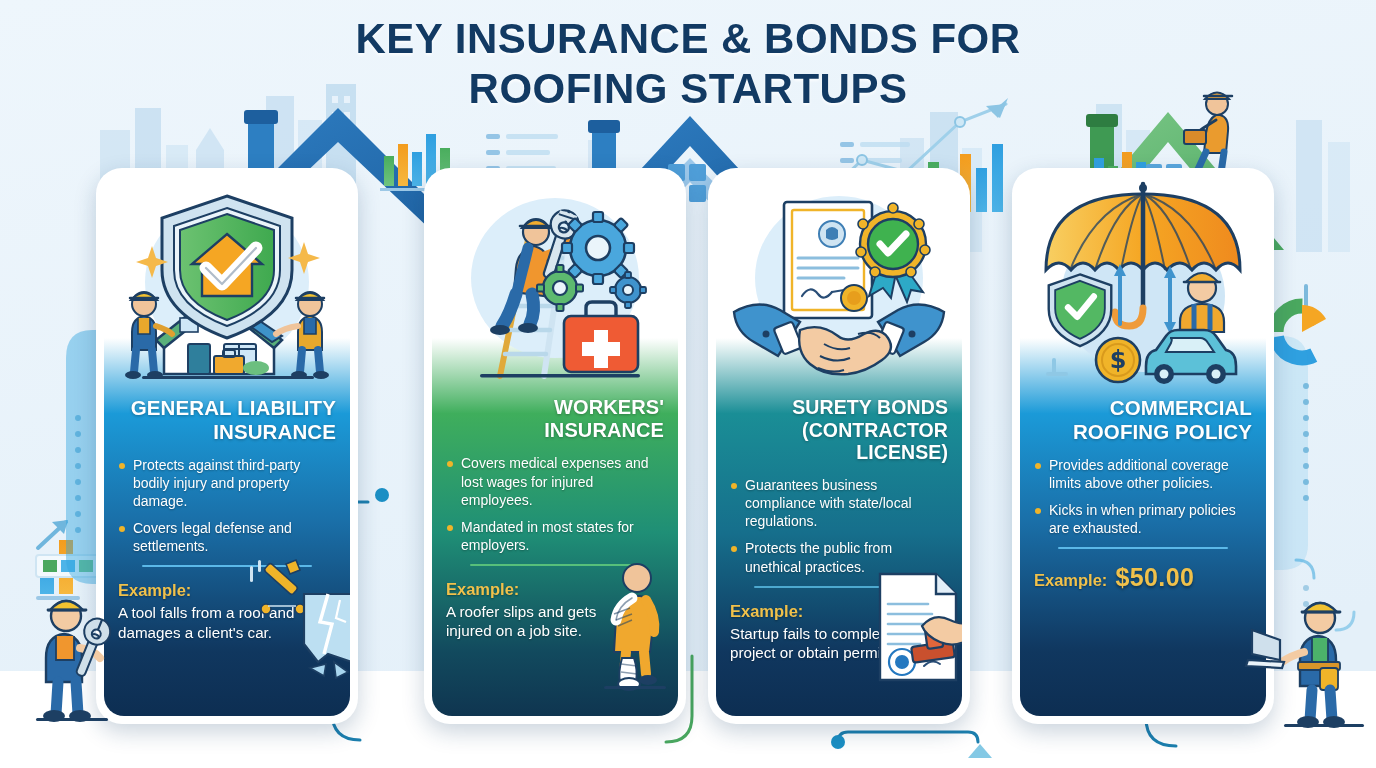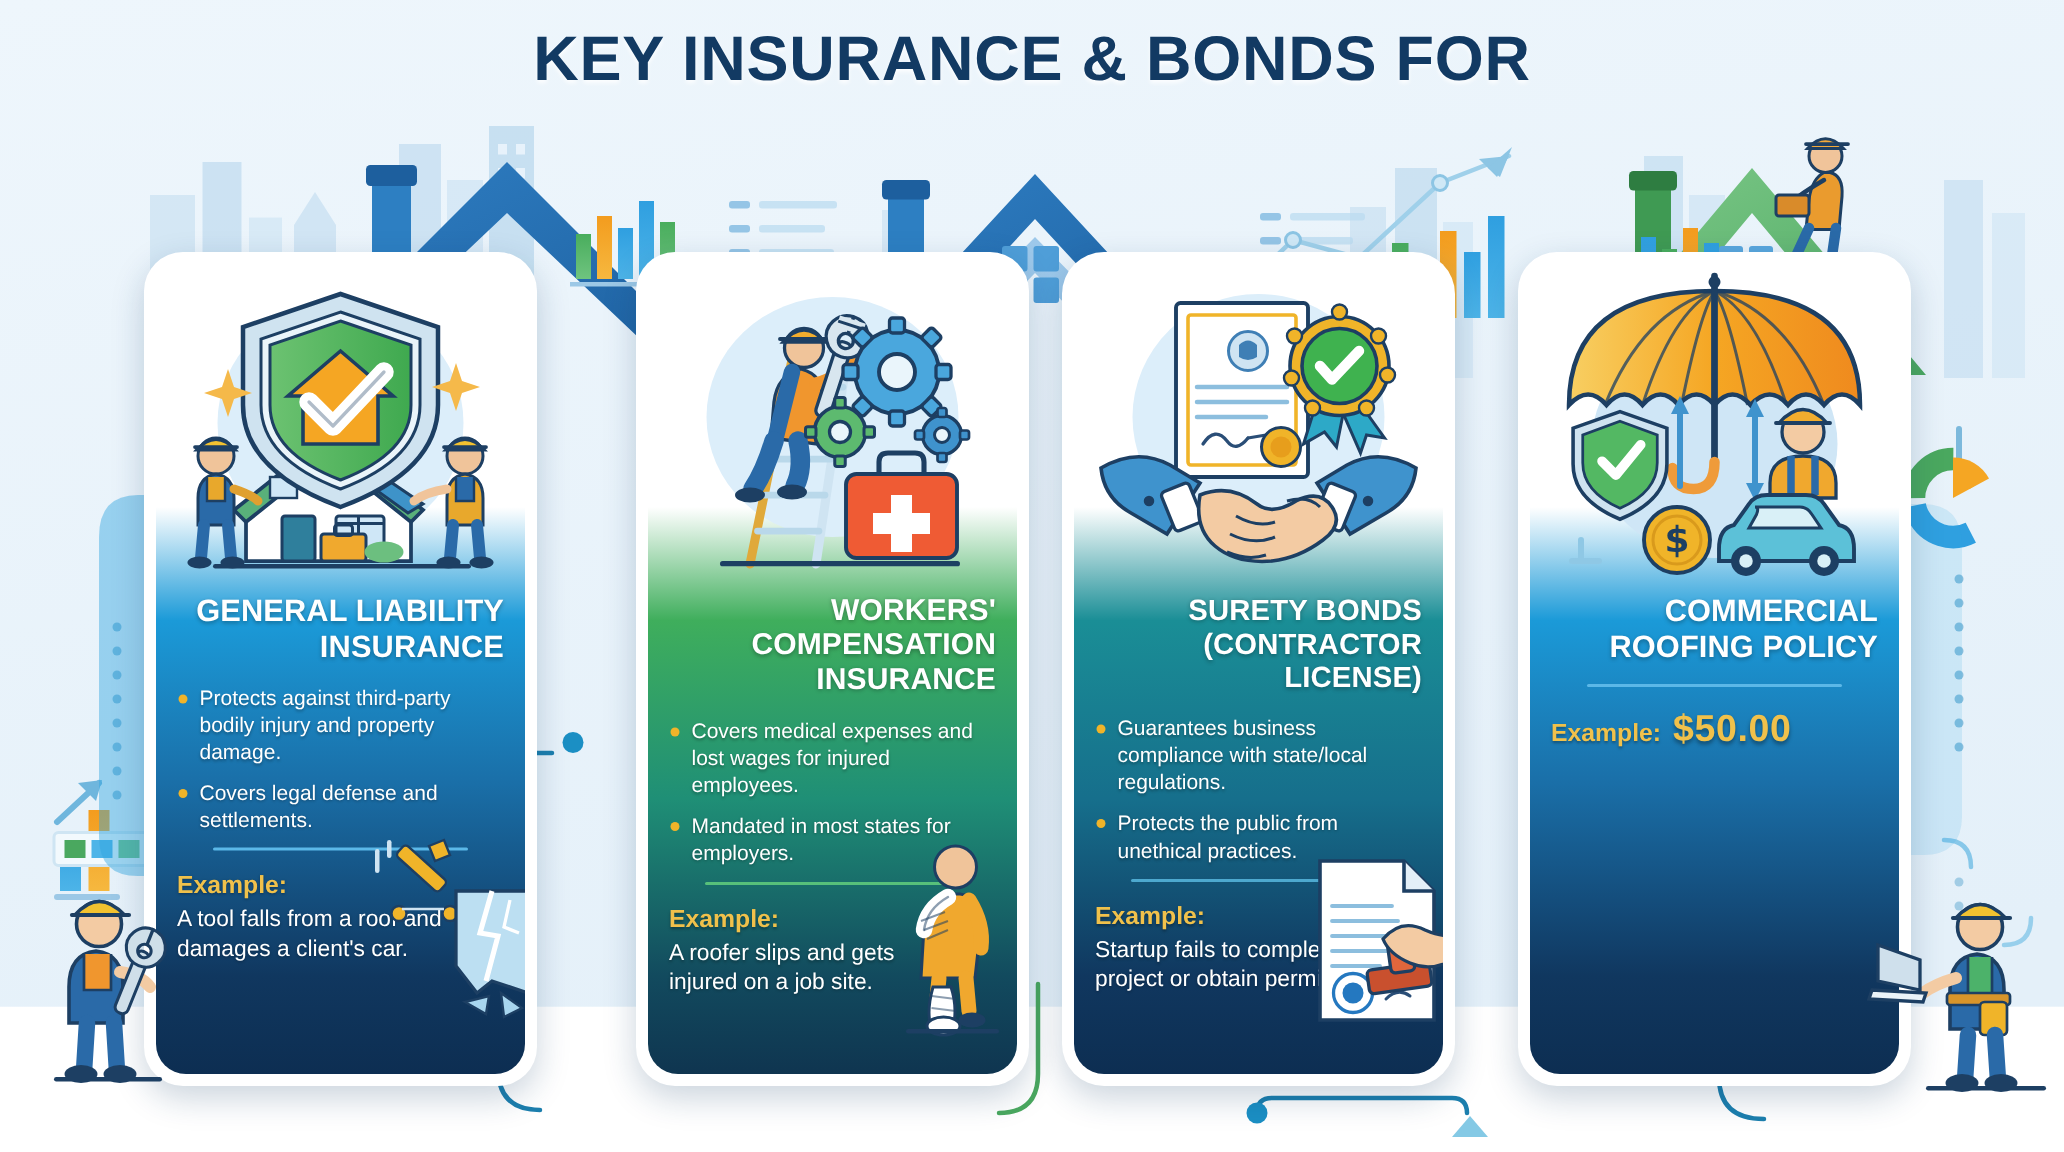--- a/index.html
+++ b/index.html
@@ -380,20 +380,21 @@
         <circle cx="838" cy="742" r="7" fill="#1b8fc4" stroke="none"></circle>
 
         <path d="M1296 560 q18 0 18 18" stroke="#3aa6dc" stroke-width="3" opacity="0.55"></path>
         <path d="M1354 612 q0 18 -18 18" stroke="#3aa6dc" stroke-width="3" opacity="0.45"></path>
       </g>
     </svg>
   </div>
 
   <div class="title-wrap">
     <div class="title-line">KEY INSURANCE &amp; BONDS FOR</div>
+    <div class="title-line">ROOFING STARTUPS</div>
   </div>
 
   <div class="cards">
 
     <div class="card c1">
       <div class="card-body">
         <div class="card-grad"></div>
 
         <div class="card-icon">
           <svg viewBox="0 0 246 218">
@@ -583,21 +584,20 @@
               <path d="M154 138 l0 -8 q0 -6 6 -6 l18 0 q6 0 6 6 l0 8" fill="none" stroke="#1d3f63" stroke-width="3.4"></path>
               <path d="M162 152 l14 0 l0 12 l12 0 l0 14 l-12 0 l0 12 l-14 0 l0 -12 l-12 0 l0 -14 l12 0 z" fill="#ffffff"></path>
             </g>
             <rect x="48" y="196" width="160" height="3.5" rx="1.75" fill="#1d3f63"></rect>
           </svg>
         </div>
 
         <div class="card-content">
           <div class="card-title">
             <div>WORKERS'</div>
-            <div>COMPENSATION</div>
             <div>INSURANCE</div>
           </div>
           <ul class="bullets">
             <li>Covers medical expenses and lost wages for injured employees.</li>
             <li>Mandated in most states for employers.</li>
           </ul>
           <div class="divider"></div>
           <div class="example-row">
             <span class="example-label">Example:</span>
           </div>
@@ -794,20 +794,24 @@
                 <path d="M28 196 L46 196"></path>
             </g>
           </svg>
         </div>
 
         <div class="card-content">
           <div class="card-title">
             <div>COMMERCIAL</div>
             <div>ROOFING POLICY</div>
           </div>
+          <ul class="bullets">
+            <li>Provides additional coverage limits above other policies.</li>
+            <li>Kicks in when primary policies are exhausted.</li>
+          </ul>
           <div class="divider"></div>
           <div class="example-row">
             <span class="example-label">Example:</span>
             <span class="example-amount">$50.00</span>
           </div>
         </div>
       </div>
     </div>
   </div>
 

